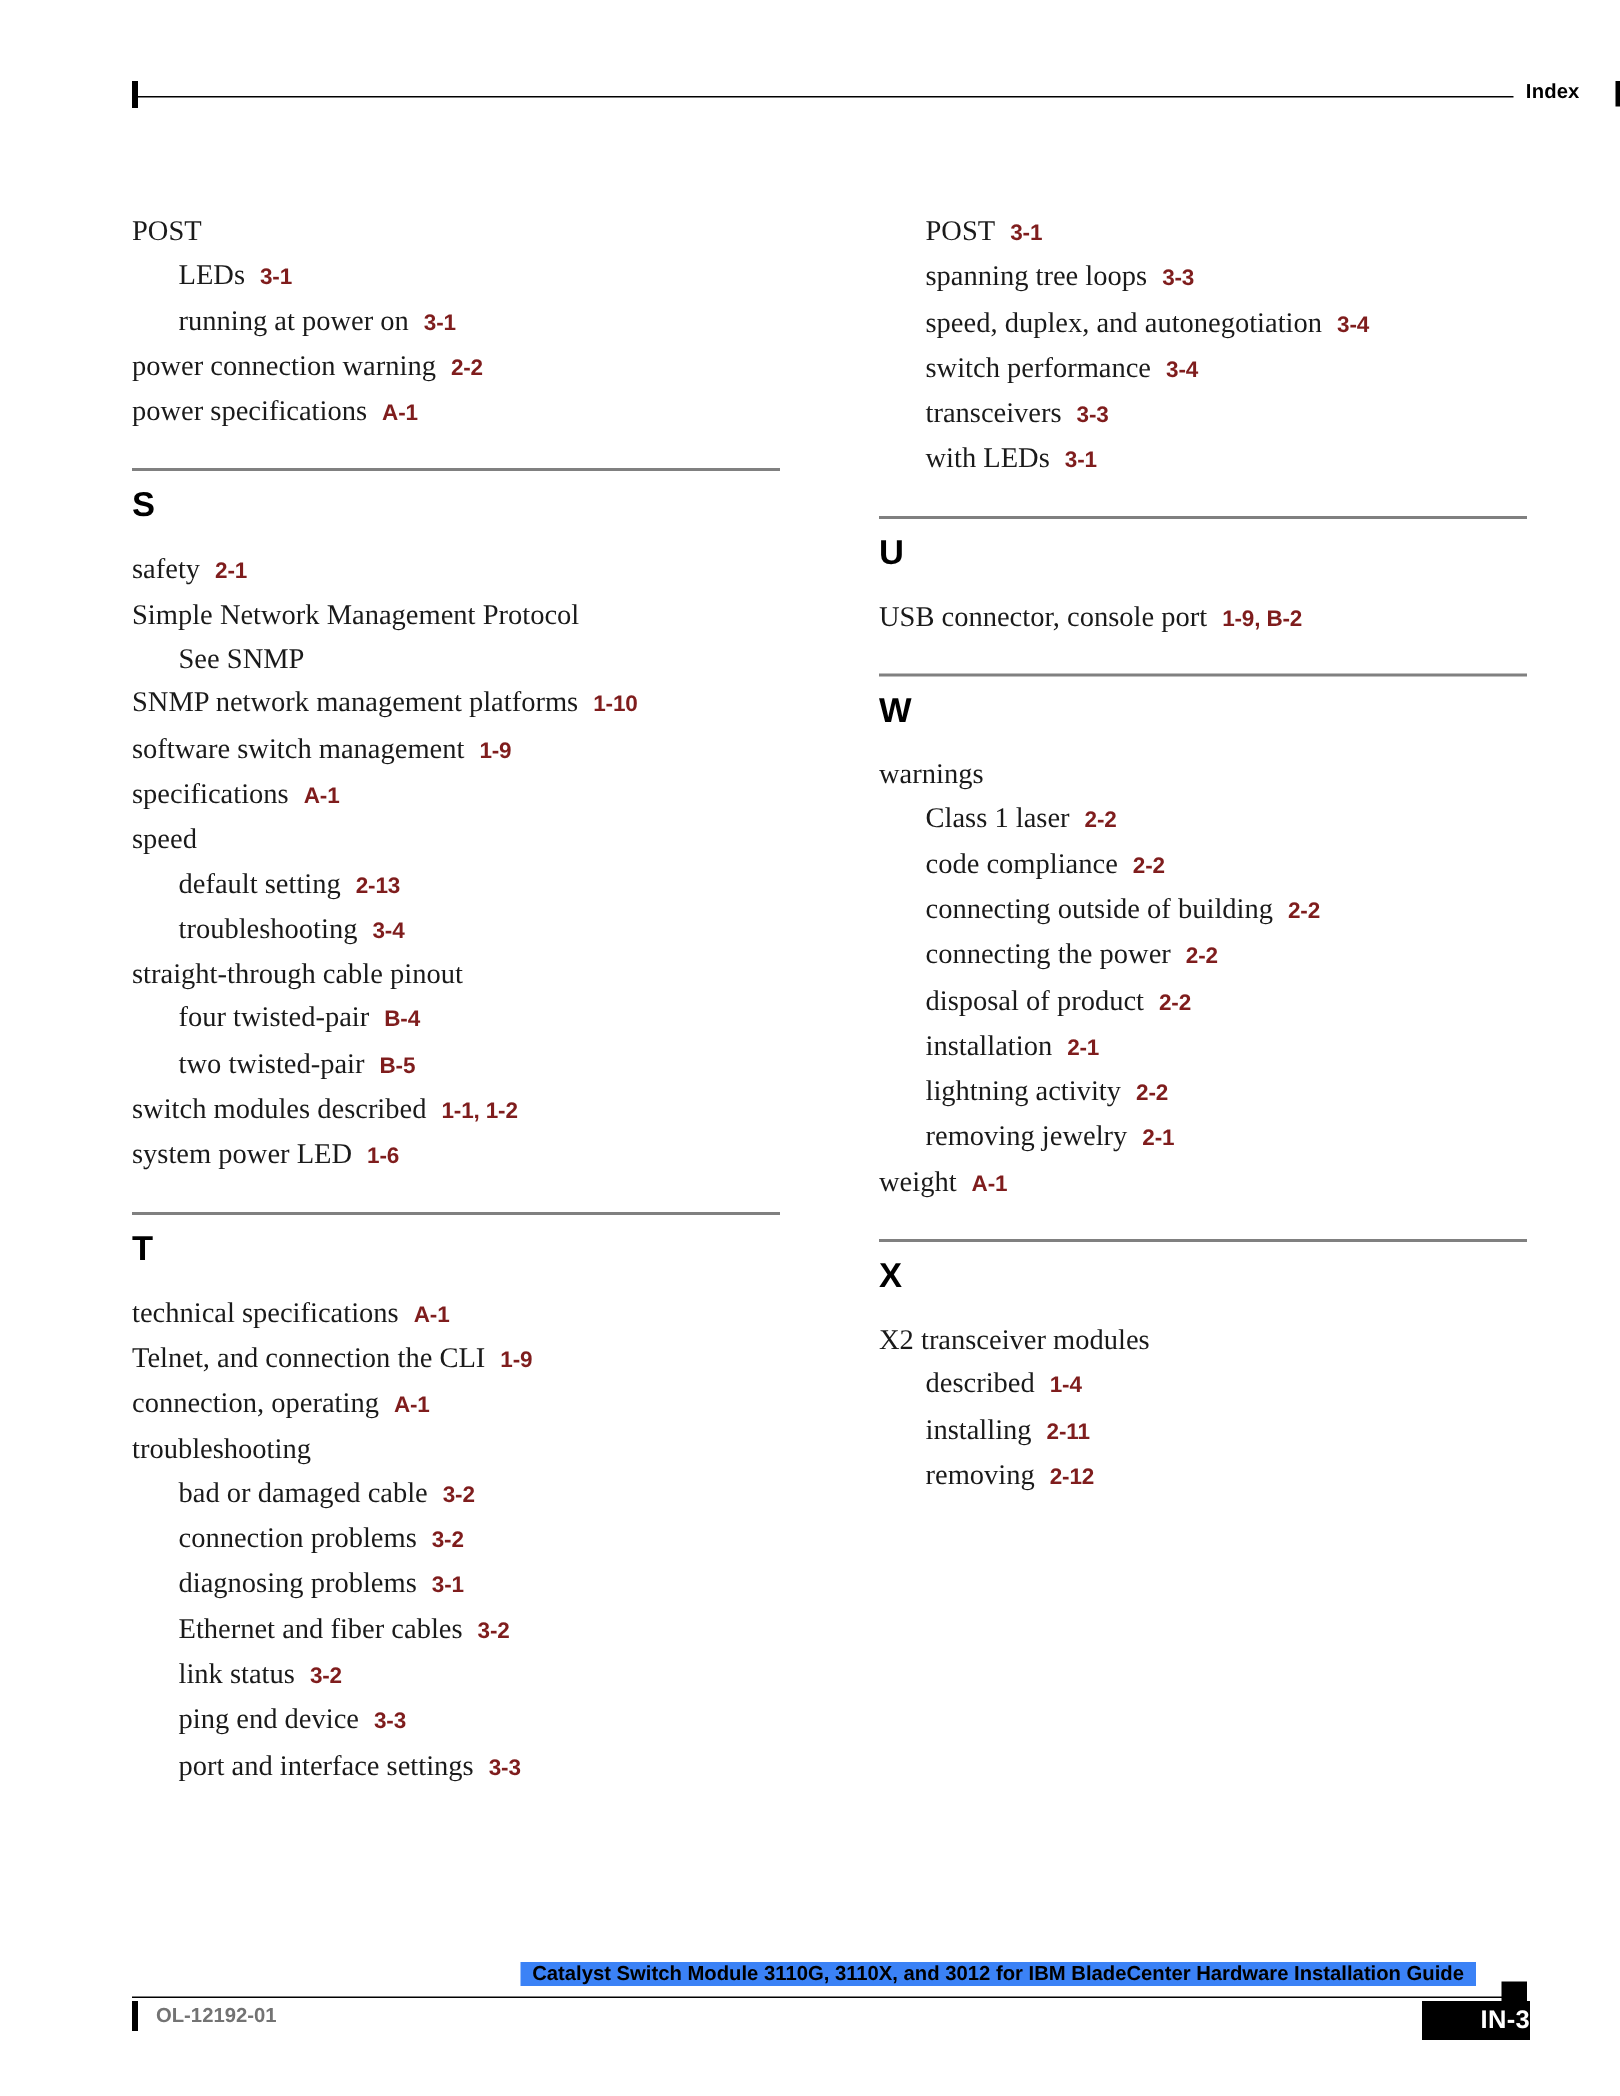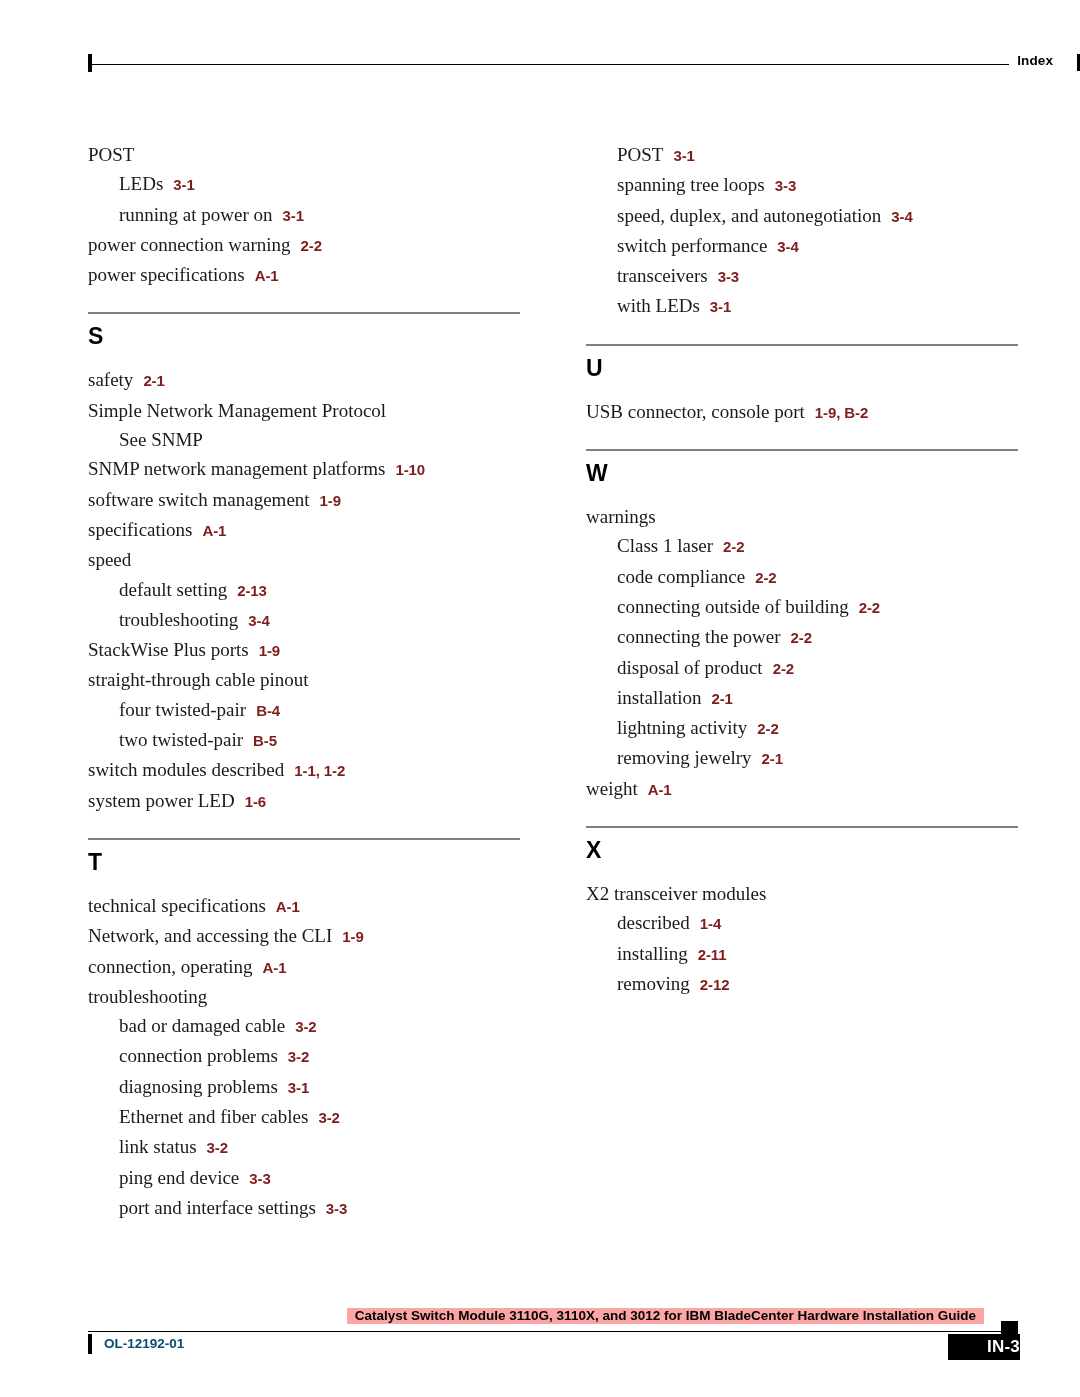--- a/index.html
+++ b/index.html
@@ -125,21 +125,21 @@
   }
   .footer-title {
     position: absolute;
     right: 34px;
     top: 0px;
     font-family: "Liberation Sans", "DejaVu Sans", sans-serif;
     font-weight: bold;
     font-size: 13.5px;
     line-height: 16px;
     color: #000000;
-    background: #fca5a5;
+    background: #3b82f6;
     padding: 0 8px 0 8px;
     white-space: nowrap;
   }
   .footer-rule {
     position: absolute;
     left: 0;
     top: 23px;
     width: 930px;
     height: 1px;
     background: #000000;
@@ -161,21 +161,21 @@
     background: #000000;
   }
   .footer-docnum {
     position: absolute;
     left: 16px;
     top: 27px;
     font-family: "Liberation Sans", "DejaVu Sans", sans-serif;
     font-weight: bold;
     font-size: 13.5px;
     line-height: 18px;
-    color: #0c4a6e;
+    color: #737373;
     white-space: nowrap;
   }
   .footer-pagebox {
     position: absolute;
     right: -2px;
     top: 26px;
     min-width: 72px;
     height: 26px;
     background: #000000;
     color: #ffffff;
@@ -213,34 +213,33 @@
         <div class="section-gap-bottom"></div>
         <div class="entry lvl0"><span class="term">safety</span><span class="ref">2-1</span></div>
         <div class="entry lvl0"><span class="term">Simple Network Management Protocol</span></div>
         <div class="entry lvl1"><span class="term">See SNMP</span></div>
         <div class="entry lvl0"><span class="term">SNMP network management platforms</span><span class="ref">1-10</span></div>
         <div class="entry lvl0"><span class="term">software switch management</span><span class="ref">1-9</span></div>
         <div class="entry lvl0"><span class="term">specifications</span><span class="ref">A-1</span></div>
         <div class="entry lvl0"><span class="term">speed</span></div>
         <div class="entry lvl1"><span class="term">default setting</span><span class="ref">2-13</span></div>
         <div class="entry lvl1"><span class="term">troubleshooting</span><span class="ref">3-4</span></div>
-        <div class="entry lvl0"><span class="term">StackWise Plus ports</span><span class="ref">1-9</span></div>
         <div class="entry lvl0"><span class="term">straight-through cable pinout</span></div>
         <div class="entry lvl1"><span class="term">four twisted-pair</span><span class="ref">B-4</span></div>
         <div class="entry lvl1"><span class="term">two twisted-pair</span><span class="ref">B-5</span></div>
         <div class="entry lvl0"><span class="term">switch modules described</span><span class="ref">1-1, 1-2</span></div>
         <div class="entry lvl0"><span class="term">system power LED</span><span class="ref">1-6</span></div>
       </div>
       <div class="section">
         <div class="section-gap-top"></div>
         <div class="section-rule"></div>
         <div class="section-letter">T</div>
         <div class="section-gap-bottom"></div>
         <div class="entry lvl0"><span class="term">technical specifications</span><span class="ref">A-1</span></div>
-        <div class="entry lvl0"><span class="term">Network, and accessing the CLI</span><span class="ref">1-9</span></div>
+        <div class="entry lvl0"><span class="term">Telnet, and connection the CLI</span><span class="ref">1-9</span></div>
         <div class="entry lvl0"><span class="term">connection, operating</span><span class="ref">A-1</span></div>
         <div class="entry lvl0"><span class="term">troubleshooting</span></div>
         <div class="entry lvl1"><span class="term">bad or damaged cable</span><span class="ref">3-2</span></div>
         <div class="entry lvl1"><span class="term">connection problems</span><span class="ref">3-2</span></div>
         <div class="entry lvl1"><span class="term">diagnosing problems</span><span class="ref">3-1</span></div>
         <div class="entry lvl1"><span class="term">Ethernet and fiber cables</span><span class="ref">3-2</span></div>
         <div class="entry lvl1"><span class="term">link status</span><span class="ref">3-2</span></div>
         <div class="entry lvl1"><span class="term">ping end device</span><span class="ref">3-3</span></div>
         <div class="entry lvl1"><span class="term">port and interface settings</span><span class="ref">3-3</span></div>
       </div>

